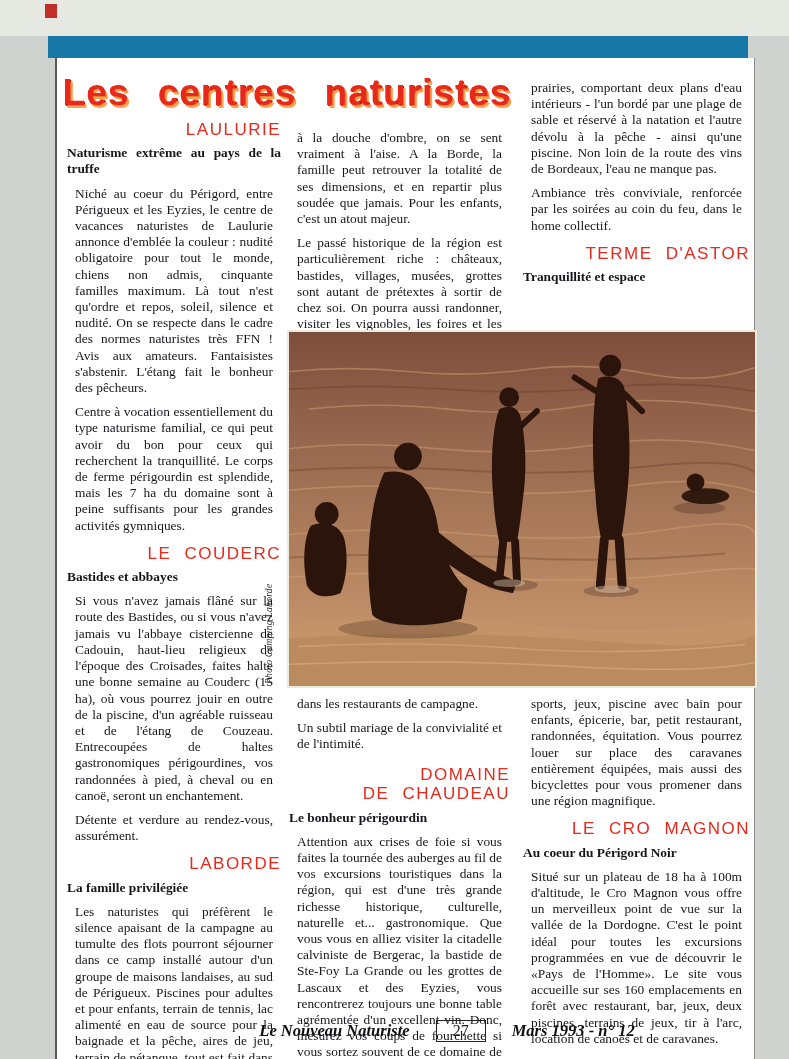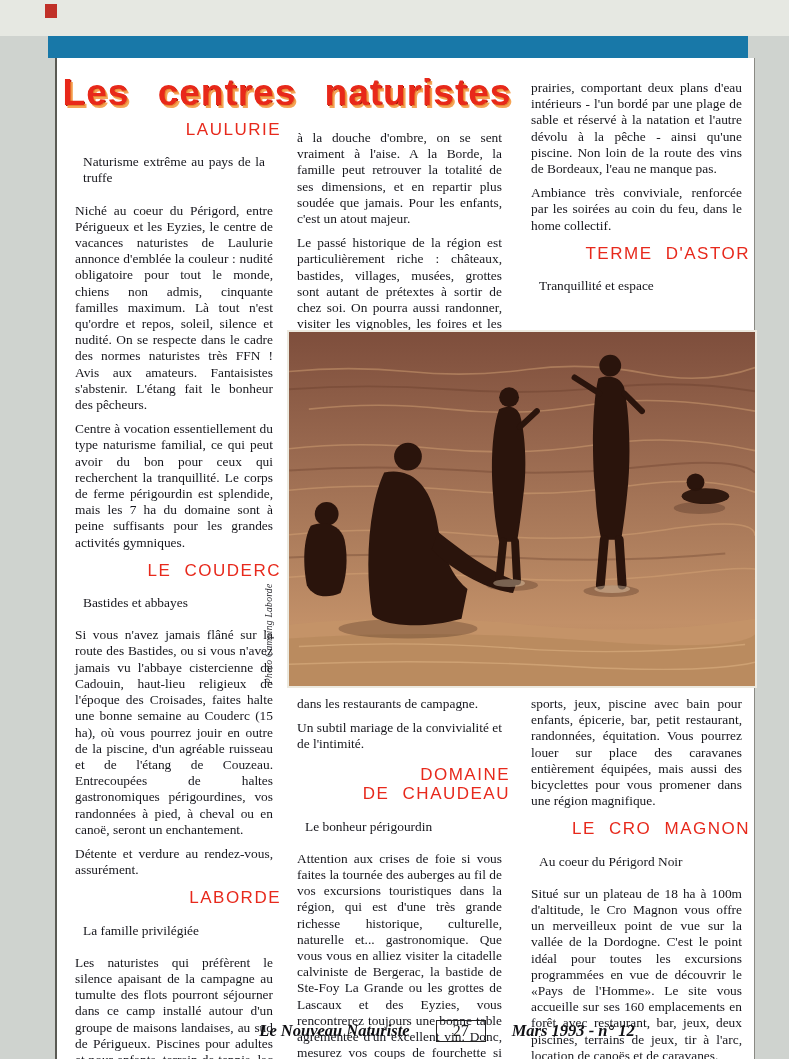--- a/index.html
+++ b/index.html
@@ -29,21 +29,21 @@
   .col1{left:10px;top:64px;width:214px;}
   .col2top{left:232px;top:64px;width:221px;}
   .col3top{left:466px;top:14px;width:227px;}
   .col2bottom{left:232px;top:630px;width:221px;}
   .col3bottom{left:466px;top:630px;width:227px;}
   .body-text{
     font-size:13.4px;line-height:16.2px;text-align:justify;color:#16161c;
     hyphens:auto;
   }
   .para{margin:8px;}
-  .lead{margin:16px;font-weight:normal;}
+  .lead{margin:0;font-weight:bold;}
   .heading{
     font-family:"Liberation Sans", sans-serif;
     font-weight:400;color:#e7291c;text-align:right;
     font-size:17px;letter-spacing:1.5px;word-spacing:7px;
     margin:12px 0 7px 0;
   }
   .heading.first{margin-top:0;}
   .heading .hline{display:block;line-height:19px;}
   .photo-frame{
     position:absolute;left:230px;top:272px;width:470px;height:358px;

